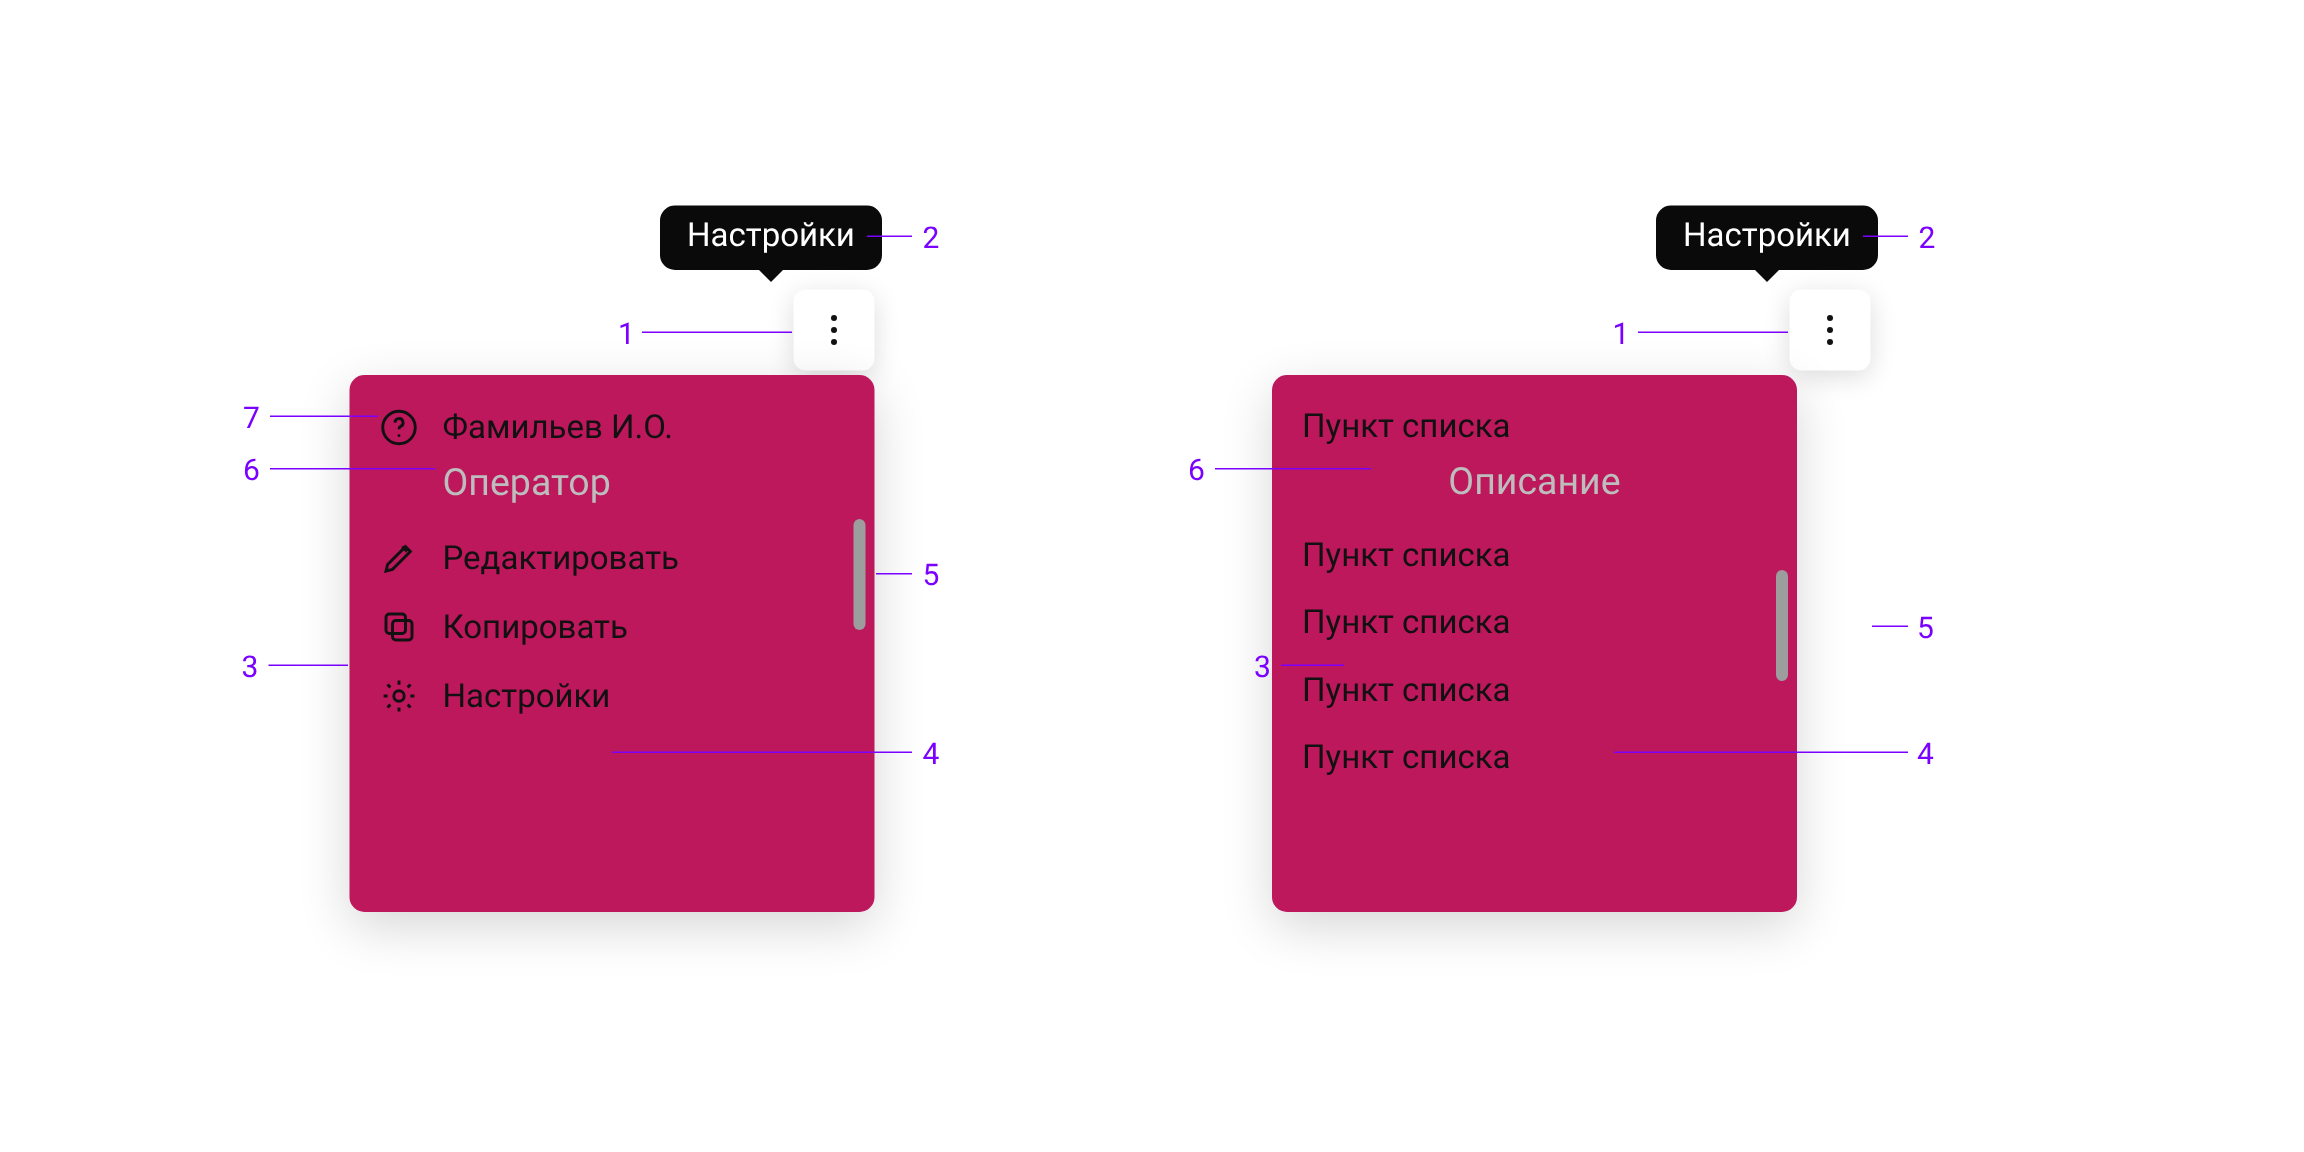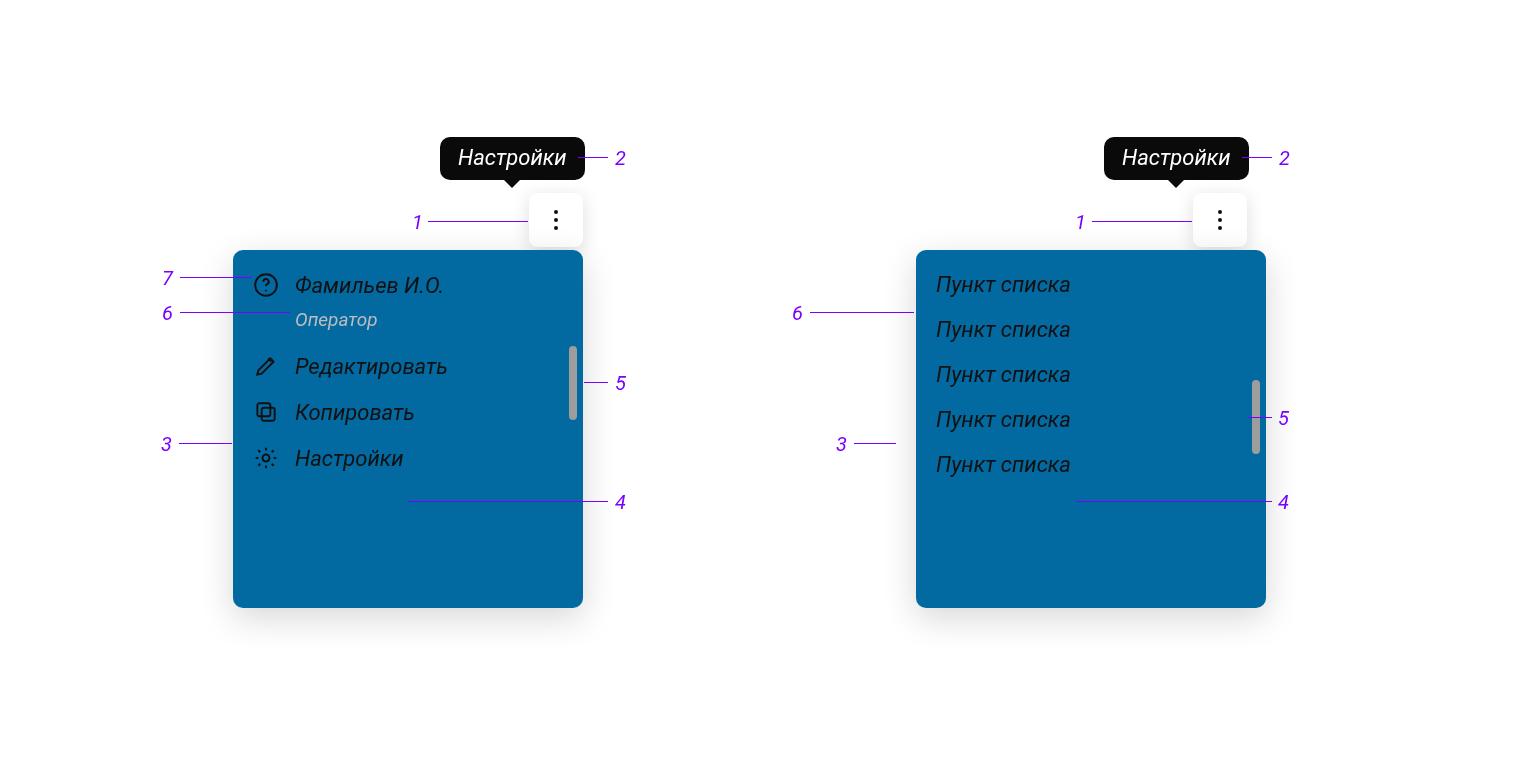--- a/index.html
+++ b/index.html
@@ -4,21 +4,21 @@
 <style>
   * { box-sizing: border-box; }
   html, body {
     margin: 0; padding: 0;
     width: 1536px; height: 768px;
     background: #ffffff;
     font-family: -apple-system, BlinkMacSystemFont, "Segoe UI", Roboto, Arial, sans-serif;
     color: #111;
     position: relative;
   }
-  .canvas { position: relative; width: 1536px; height: 768px; font-style: italic; }
+  .canvas { position: relative; width: 1536px; height: 768px; }
 
   .tooltip {
     position: absolute;
     background: #0a0a0a;
     color: #fff;
     font-size: 22px;
     padding: 8px 18px 10px;
     border-radius: 10px;
     white-space: nowrap;
   }
@@ -41,39 +41,39 @@
     border-radius: 8px;
     box-shadow: 0 4px 18px rgba(0,0,0,0.14);
     display: flex; align-items: center; justify-content: center;
   }
   .kebab-dots { display: flex; flex-direction: column; gap: 4px; }
   .kebab-dots span { width: 4px; height: 4px; background:#111; border-radius:50%; }
 
   .menu {
     position: absolute;
     width: 350px;
-    background: #0369a1;
+    background: #be185d;
     border-radius: 10px;
     box-shadow: 0 10px 34px rgba(0,0,0,0.16);
     padding: 12px 0 8px 0;
     overflow: hidden;
   }
 
   .menu-item {
     display: flex; align-items: center;
     gap: 16px;
     padding: 10px 20px;
     font-size: 22px;
     color: #111;
     white-space: nowrap;
   }
   .menu-item.noicon { padding-left: 20px; }
   .menu-item .icon { width: 26px; height: 26px; display:flex; align-items:center; justify-content:center; color:#111; }
   .menu-desc {
-    font-size: 19px;
+    font-size: 25px;
     color: #bdbdbd;
     padding: 0 20px 12px 62px;
   }
   .menu-desc.noicon { padding-left: 20px; }
 
   .scroll-thumb {
     position: absolute;
     width: 8px;
     background: #9d9d9d;
     border-radius: 4px;
@@ -185,25 +185,26 @@
   </div>
 
   <div class="kebab-btn" style="left:1193px; top:193px;">
     <span class="kebab-dots">
         <span></span>
         <span></span>
         <span></span>
       </span>
   </div>
 
-  <div class="menu" style="left:916px; top:250px; height:358px;text-align:center;">
-
-    <div class="menu-item noicon">
-      <span>Пункт списка</span>
-    </div>
+  <div class="menu" style="left:848px; top:250px; height:358px;text-align:center;">
+
+    <div class="menu-item noicon">
+      <span>Пункт списка</span>
+    </div>
+    <div class="menu-desc noicon">Описание</div>
 
     <div class="menu-item noicon">
       <span>Пункт списка</span>
     </div>
     <div class="menu-item noicon">
       <span>Пункт списка</span>
     </div>
     <div class="menu-item noicon">
       <span>Пункт списка</span>
     </div>

